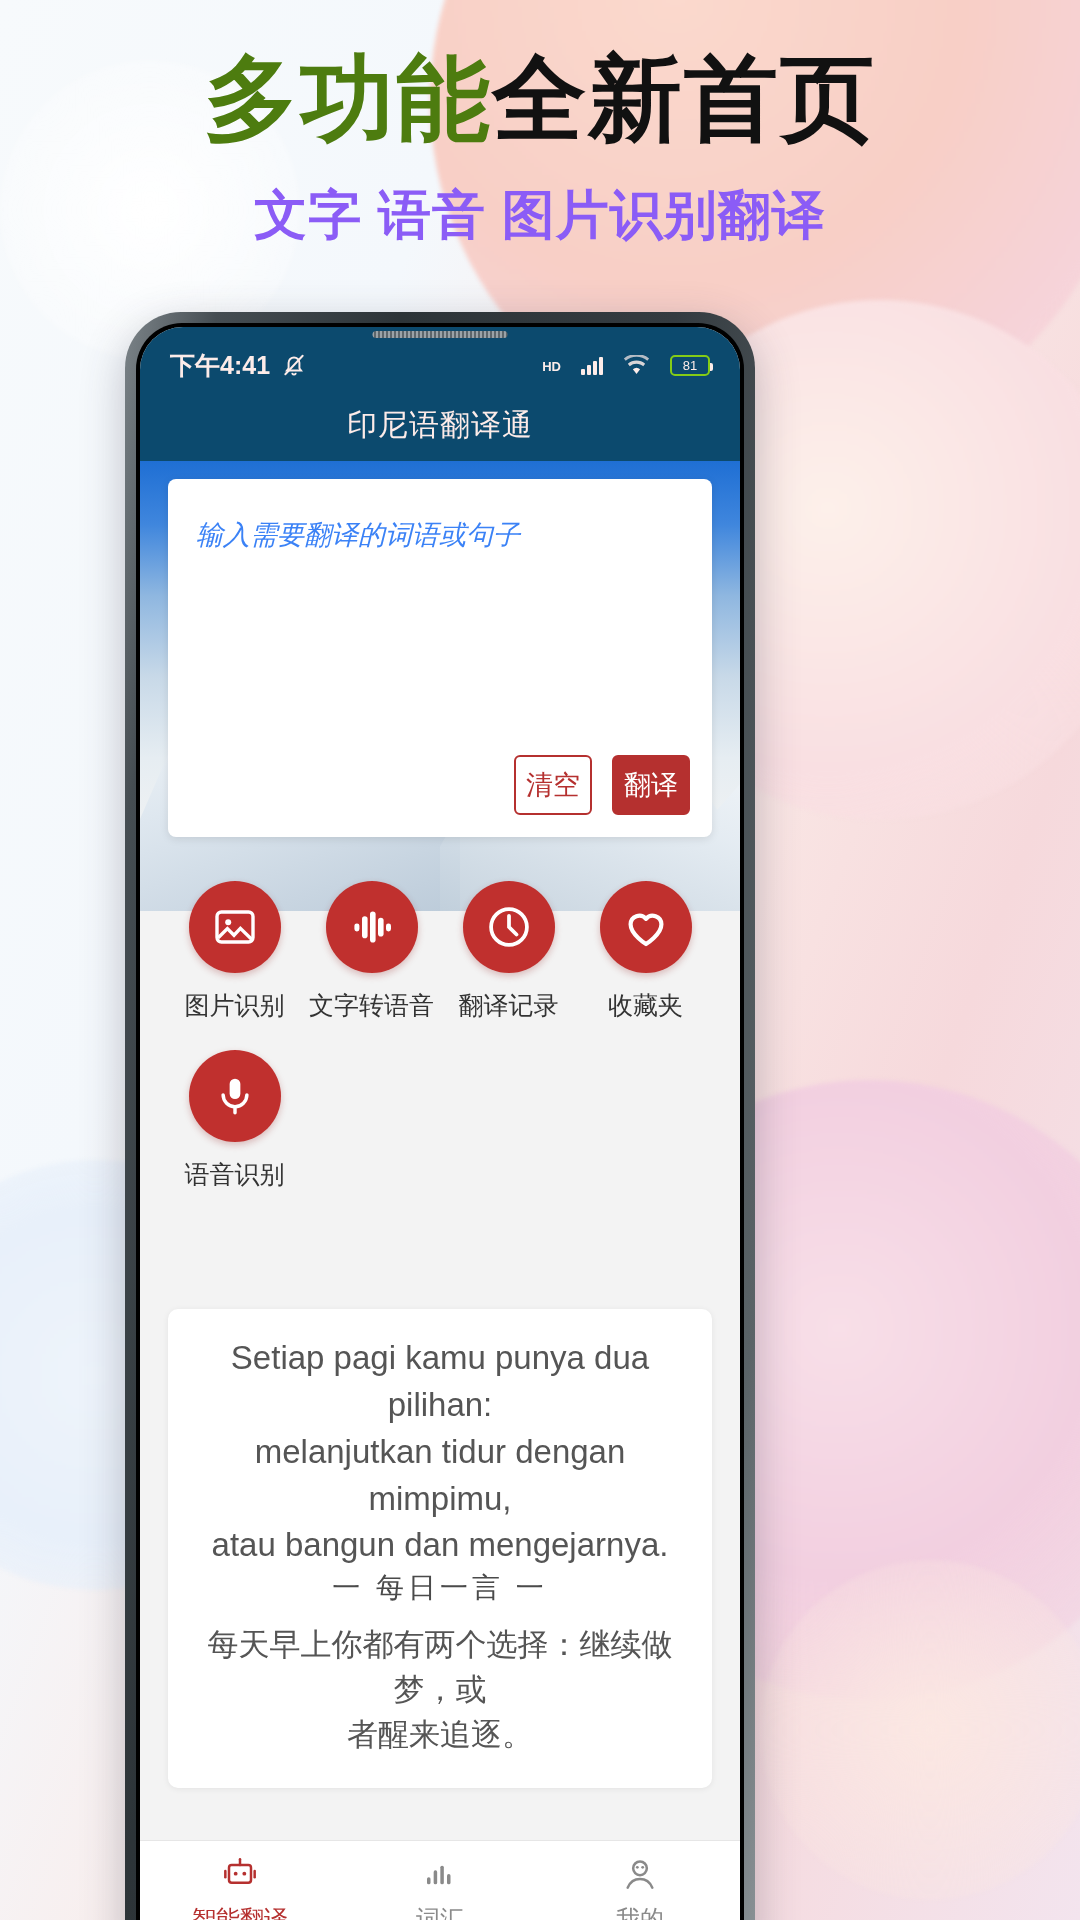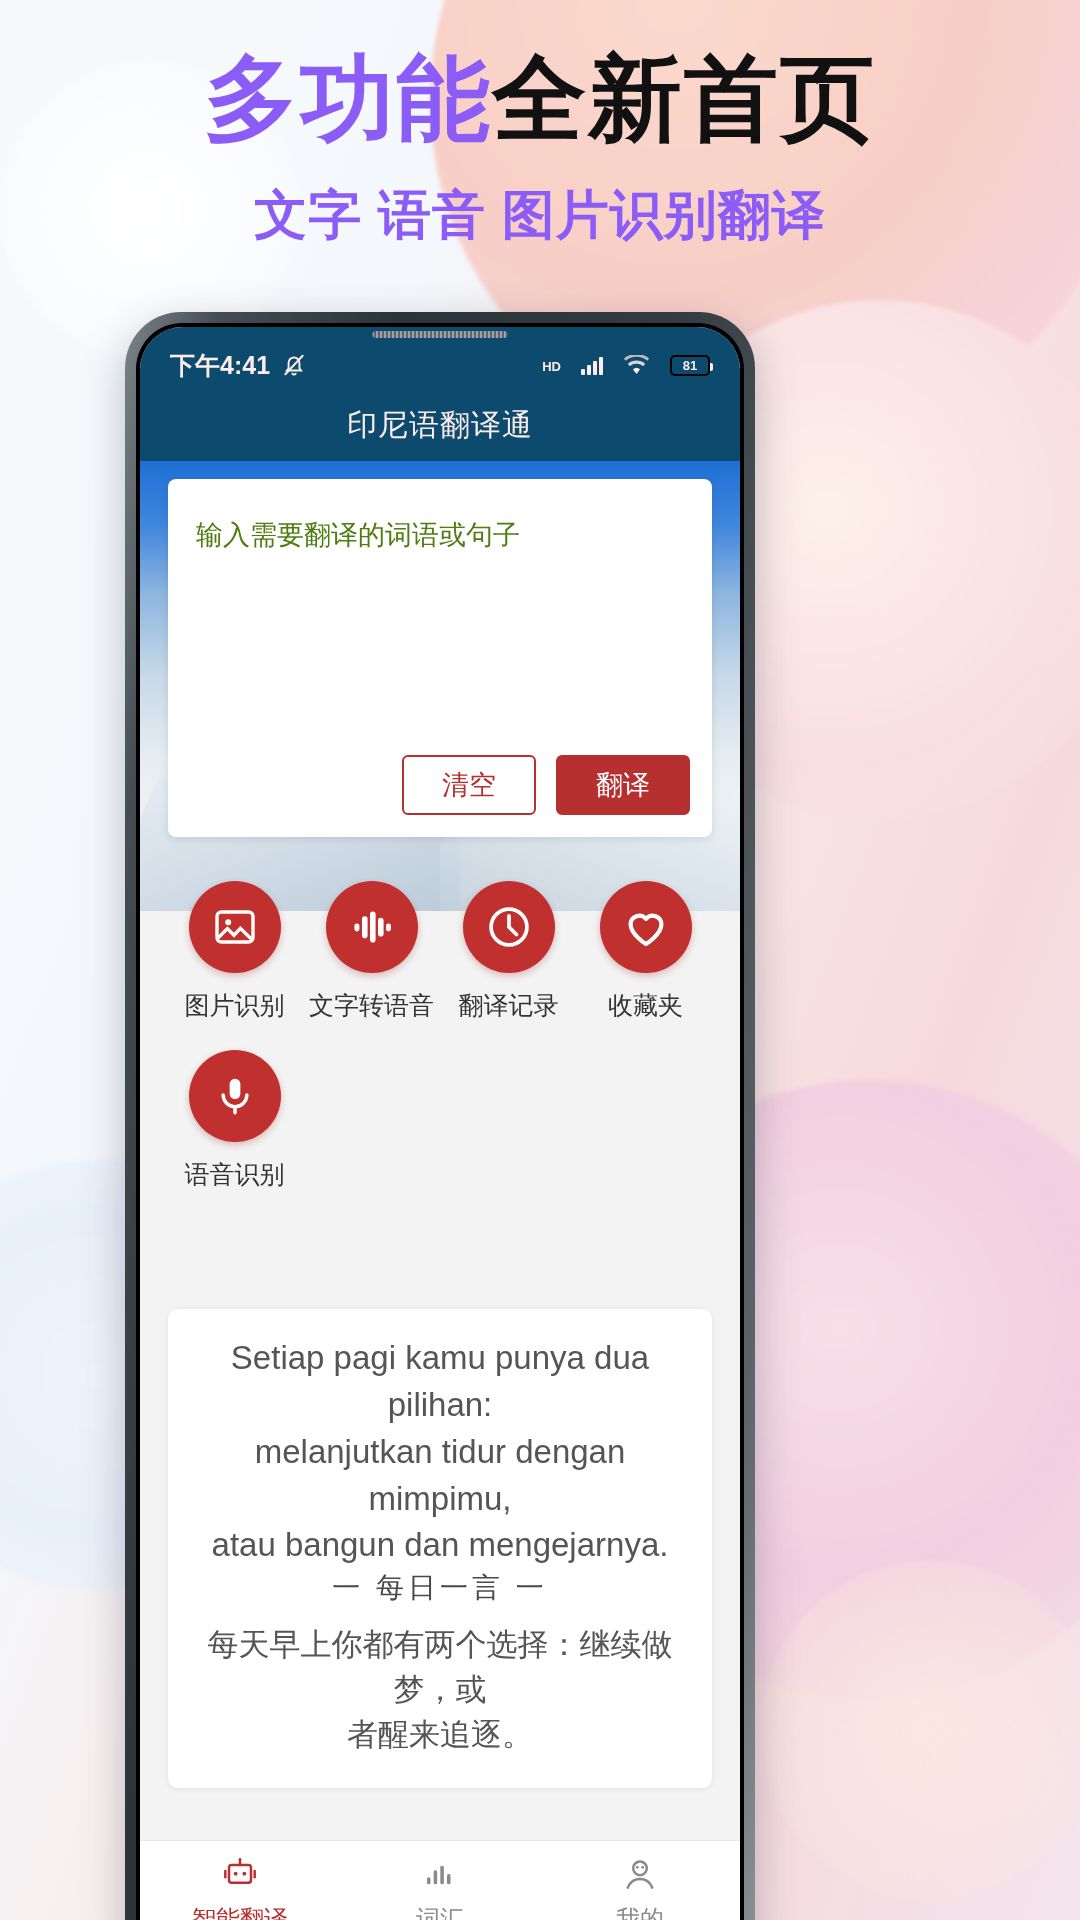--- a/index.html
+++ b/index.html
@@ -28,21 +28,21 @@
   .b6 { width:300px; height:300px; left:0px; top:60px;
         background:radial-gradient(circle at 50% 50%,#ffffff 0%,rgba(255,255,255,0) 100%); }
 
   
   #promo { position:absolute; left:0; top:0; width:1080px; z-index:3; text-align:center; }
   #promo-title {
     font-family:"Liberation Serif","DejaVu Serif",serif;
     font-size:94px; font-weight:700; letter-spacing:2px;
     line-height:1.0; padding-top:52px; white-space:nowrap;
   }
-  #promo-title .t-red  { color:#8b5cf6; }
+  #promo-title .t-red  { color:#4d7c0f; }
   #promo-title .t-dark { color:#111111; }
   #promo-sub {
     font-size:53px; font-weight:700; color:#8b5cf6;
     letter-spacing:1px; margin-top:34px; white-space:nowrap;
   }
 
   
   #phone {
     position:absolute; left:125px; top:312px;
     width:630px; height:1640px; z-index:4;
@@ -76,23 +76,23 @@
     display:flex; align-items:center; justify-content:space-between;
     padding:14px 30px 0 30px; font-size:25px; font-weight:700;
   }
   #sb-left { display:flex; align-items:center; gap:11px; }
   #sb-right { display:flex; align-items:center; gap:20px; }
   .sb-hd { font-size:13px; font-weight:700; line-height:1; margin-bottom:-3px; }
   .bars { display:flex; align-items:flex-end; gap:2px; height:20px; }
   .bars i { width:4px; background:#fdece9; border-radius:1px; display:block; }
   .bars i:nth-child(1){height:6px}.bars i:nth-child(2){height:10px}
   .bars i:nth-child(3){height:14px}.bars i:nth-child(4){height:18px}
-  .batt { width:40px; height:21px; border:2px solid #000000; border-radius:5px;
+  .batt { width:40px; height:21px; border:2px solid #84cc16; border-radius:5px;
           position:relative; display:flex; align-items:center; justify-content:center;
-          font-size:13px; font-weight:700; color:#fdece9; }
+          font-size:13px; font-weight:400; color:#fdece9; }
   .batt:after { content:""; position:absolute; right:-5px; top:6px; width:3px; height:8px;
                 background:#fdece9; border-radius:0 2px 2px 0; }
 
   
   #appbar {
     height:72px; background:#0c4a6e; color:#fdece9;
     display:flex; align-items:center; justify-content:center;
     font-size:30px; letter-spacing:1px;
   }
 
@@ -115,26 +115,26 @@
     clip-path:polygon(0% 72%,20% 22%,42% 66%,64% 14%,84% 56%,100% 30%,100% 100%,0% 100%);
     opacity:.9;
   }
 
   #input-card {
     position:absolute; left:28px; top:18px; width:calc(100% - 56px); height:358px;
     background:#ffffff; border-radius:8px; box-shadow:0 2px 8px rgba(0,0,0,.10);
   }
   #input-placeholder {
     position:absolute; left:28px; top:38px; right:28px;
-    font-size:27px; color:#4d7c0f; line-height:1.4;
+    font-size:27px; color:#3b82f6; line-height:1.4;font-style:italic;
   }
   #input-actions {
     position:absolute; right:22px; bottom:22px; display:flex; gap:20px; align-items:center;
   }
-  .btn { font-size:27px; padding:10px 38px; border-radius:6px; cursor:pointer; }
+  .btn { font-size:27px; padding:10px 10px; border-radius:6px; cursor:pointer; }
   .btn-clear { color:#b5302f; border:2px solid #b5302f; background:#fff; }
   .btn-go { color:#ffffff; border:2px solid #b5302f; background:#b5302f; }
 
   
   #features {
     position:absolute; left:0; top:420px; width:100%;
     display:flex; flex-wrap:wrap; padding:0 26px;
   }
   .feature { width:25%; display:flex; flex-direction:column; align-items:center; margin-bottom:28px; }
   .fcircle {

